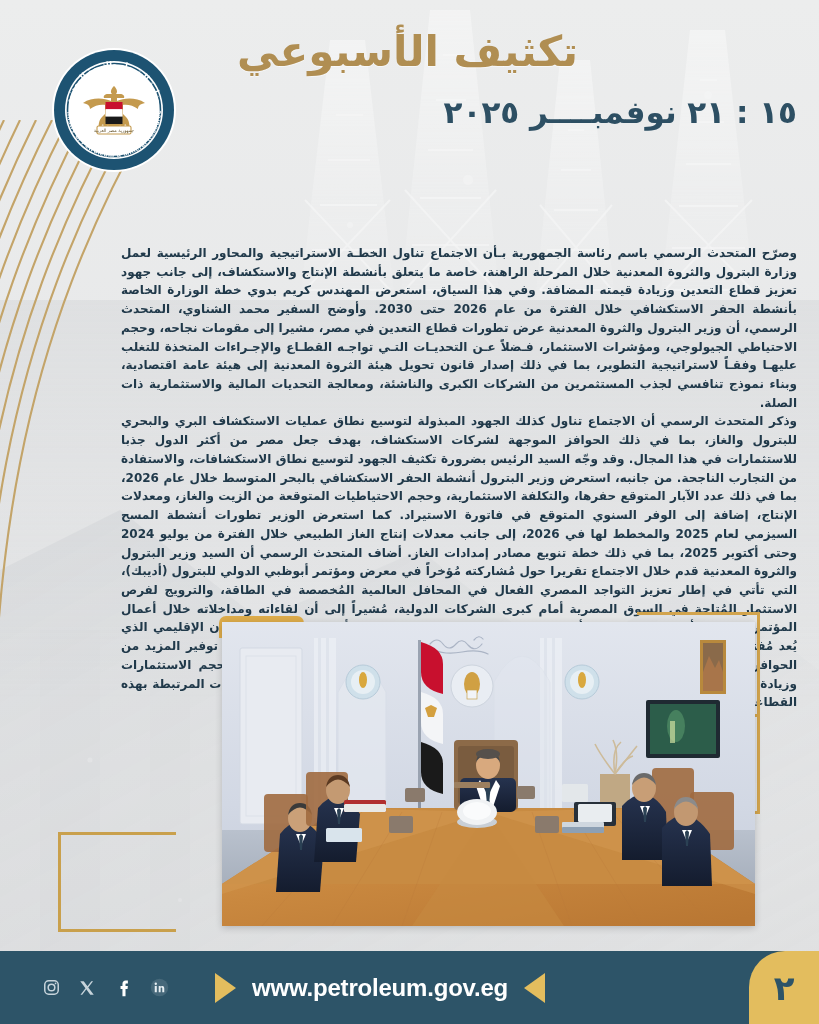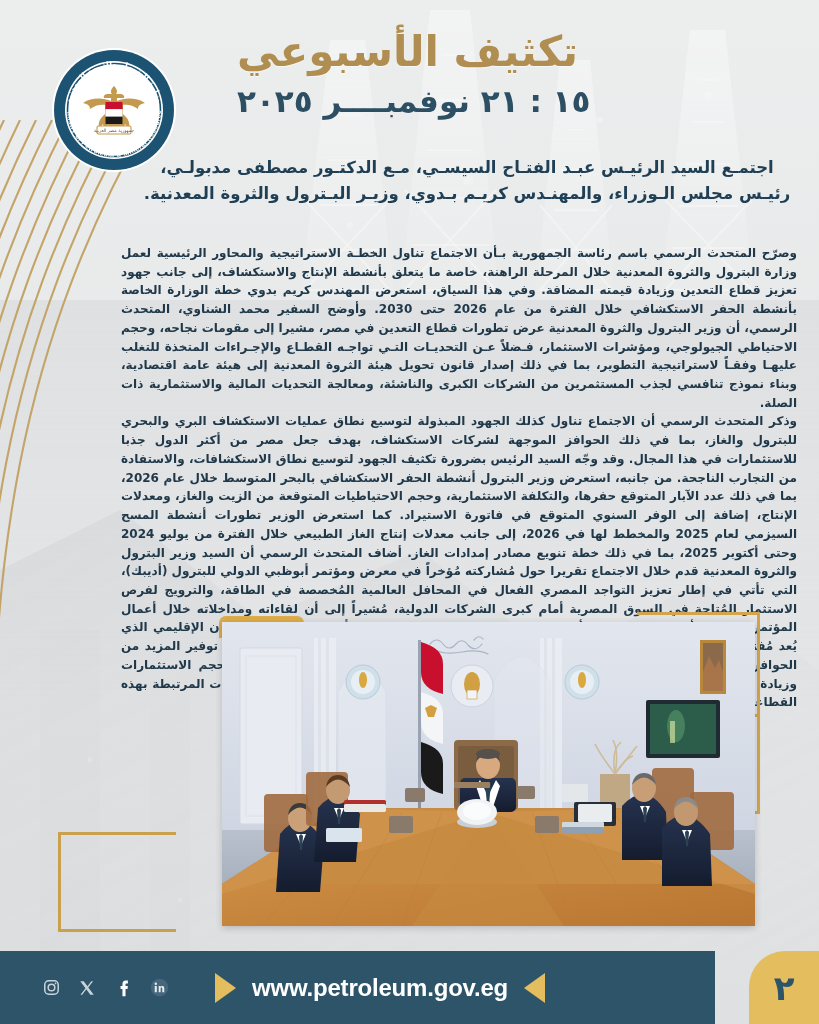--- a/index.html
+++ b/index.html
@@ -51,23 +51,23 @@
     width:560px; text-align:left;
     direction:rtl;
   }
   .main-title {
     font-size:42px; font-weight:700; letter-spacing:.5px;
     color:#b08e52; line-height:1.05;
     text-align:left;
     text-shadow:0 1px 0 rgba(255,255,255,.55);
   }
   .date-line {
-    margin-top:9px;
+    margin-top:20px;
     font-size:31px; font-weight:700;
-    color:#2d4f63; text-align:left;
+    color:#2d4f63; text-align:right;
     letter-spacing:.5px;
   }
 
   .headline {
     position:absolute; right:22px; top:155px;
     width:660px;
     font-size:16.5px; font-weight:700; line-height:1.55;
     color:#1f3f55; text-align:center; direction:rtl;
   }
 
@@ -126,21 +126,21 @@
     width:533px; height:304px;
     overflow:hidden;
     background:#b9bfc6;
     box-shadow:0 2px 7px rgba(0,0,0,.18);
   }
   .photo svg { display:block; }
 
   
   .footer {
     position:absolute; left:0; top:951px;
-    width:715px; height:73px;
+    width:819px; height:73px;
     background:#2d5468;
   }
   .socials {
     position:absolute; left:40px; top:50%; transform:translateY(-50%);
     display:flex; gap:14px; align-items:center;
   }
   .socials span {
     width:22px; height:22px;
     display:flex; align-items:center; justify-content:center;
     color:#e6eef2;
@@ -287,21 +287,20 @@
         <rect x="-17" y="13" width="34" height="8" rx="1.5" fill="#ffffff" stroke="#c49a4e" stroke-width="1.1"></rect>
         <text x="0" y="19.4" font-size="4.6" font-family="'DejaVu Sans',sans-serif" fill="#6b5a32" text-anchor="middle">جمهورية مصر العربية</text>
       </g>
     </svg>
 
     <div class="title-block">
       <div class="main-title">تكثيف الأسبوعي</div>
       <div class="date-line">١٥ : ٢١ نوفمبــــر ٢٠٢٥</div>
     </div>
 
-    <div class="headline">اجتمـع السيد الرئيـس عبـد الفتـاح السيسـي، مـع الدكتـور مصطفى مدبولـي، رئيـس مجلس الـوزراء، والمهنـدس كريـم بـدوي، وزيـر البـترول والثروة المعدنية.</div>
   </header>
 
   <section class="body-copy">
     <p>وصرّح المتحدث الرسمي باسم رئاسة الجمهورية بـأن الاجتماع تناول الخطـة الاستراتيجية والمحاور الرئيسية لعمل وزارة البترول والثروة المعدنية خلال المرحلة الراهنة، خاصة ما يتعلق بأنشطة الإنتاج والاستكشاف، إلى جانب جهود تعزيز قطاع التعدين وزيادة قيمته المضافة. وفي هذا السياق، استعرض المهندس كريم بدوي خطة الوزارة الخاصة بأنشطة الحفر الاستكشافي خلال الفترة من عام 2026 حتى 2030. وأوضح السفير محمد الشناوي، المتحدث الرسمي، أن وزير البترول والثروة المعدنية عرض تطورات قطاع التعدين في مصر، مشيرا إلى مقومات نجاحه، وحجم الاحتياطي الجيولوجي، ومؤشرات الاستثمار، فـضلاً عـن التحديـات التـي تواجـه القطـاع والإجـراءات المتخذة للتغلب عليهـا وفقـاً لاستراتيجية التطوير، بما في ذلك إصدار قانون تحويل هيئة الثروة المعدنية إلى هيئة عامة اقتصادية، وبناء نموذج تنافسي لجذب المستثمرين من الشركات الكبرى والناشئة، ومعالجة التحديات المالية والاستثمارية ذات الصلة.</p>
     <p class="last">وذكر المتحدث الرسمي أن الاجتماع تناول كذلك الجهود المبذولة لتوسيع نطاق عمليات الاستكشاف البري والبحري للبترول والغاز، بما في ذلك الحوافز الموجهة لشركات الاستكشاف، بهدف جعل مصر من أكثر الدول جذبا للاستثمارات في هذا المجال. وقد وجّه السيد الرئيس بضرورة تكثيف الجهود لتوسيع نطاق الاستكشافات، والاستفادة من التجارب الناجحة. من جانبه، استعرض وزير البترول أنشطة الحفر الاستكشافي بالبحر المتوسط خلال عام 2026، بما في ذلك عدد الآبار المتوقع حفرها، والتكلفة الاستثمارية، وحجم الاحتياطيات المتوقعة من الزيت والغاز، ومعدلات الإنتاج، إضافة إلى الوفر السنوي المتوقع في فاتورة الاستيراد. كما استعرض الوزير تطورات أنشطة المسح السيزمي لعام 2025 والمخطط لها في 2026، إلى جانب معدلات إنتاج الغاز الطبيعي خلال الفترة من يوليو 2024 وحتى أكتوبر 2025، بما في ذلك خطة تنويع مصادر إمدادات الغاز. أضاف المتحدث الرسمي أن السيد وزير البترول والثروة المعدنية قدم خلال الاجتماع تقريرا حول مُشاركته مُؤخراً في معرض ومؤتمر أبوظبي الدولي للبترول (أديبك)، التي تأتي في إطار تعزيز التواجد المصري الفعال في المحافل العالمية المُخصصة في الطاقة، والترويج لفرص الاستثمار المُتاحة في السوق المصرية أمام كبرى الشركات الدولية، مُشيراً إلى أن لقاءاته ومداخلاته خلال أعمال المؤتمر تناولت الأولويات والركائز الأساسية لقطاع الطاقة في مصر، مع التأكيد على أهمية التعاون الإقليمي الذي يُعد مُفتاحا لضمان أمن الطاقة. وأشار المُتحدث الرسمي إلى أن السيد الرئيس شدد على ضرورة توفير المزيد من الحوافز والتيسيرات للمستثمرين في قطاعات البترول والغاز والتعدين، بما يسهم في تعزيز حجم الاستثمارات وزيادة الإنتاج لتلبية الاحتياجات الاستهلاكية والتنموية المتنامية، مع مواصلة السعي لتوطين الصناعات المرتبطة بهذه القطاعات الحيوية.</p>
   </section>
 
   <section class="photo-zone">
     <div class="gold-tab"></div>
     <div class="gold-tab2"></div>

